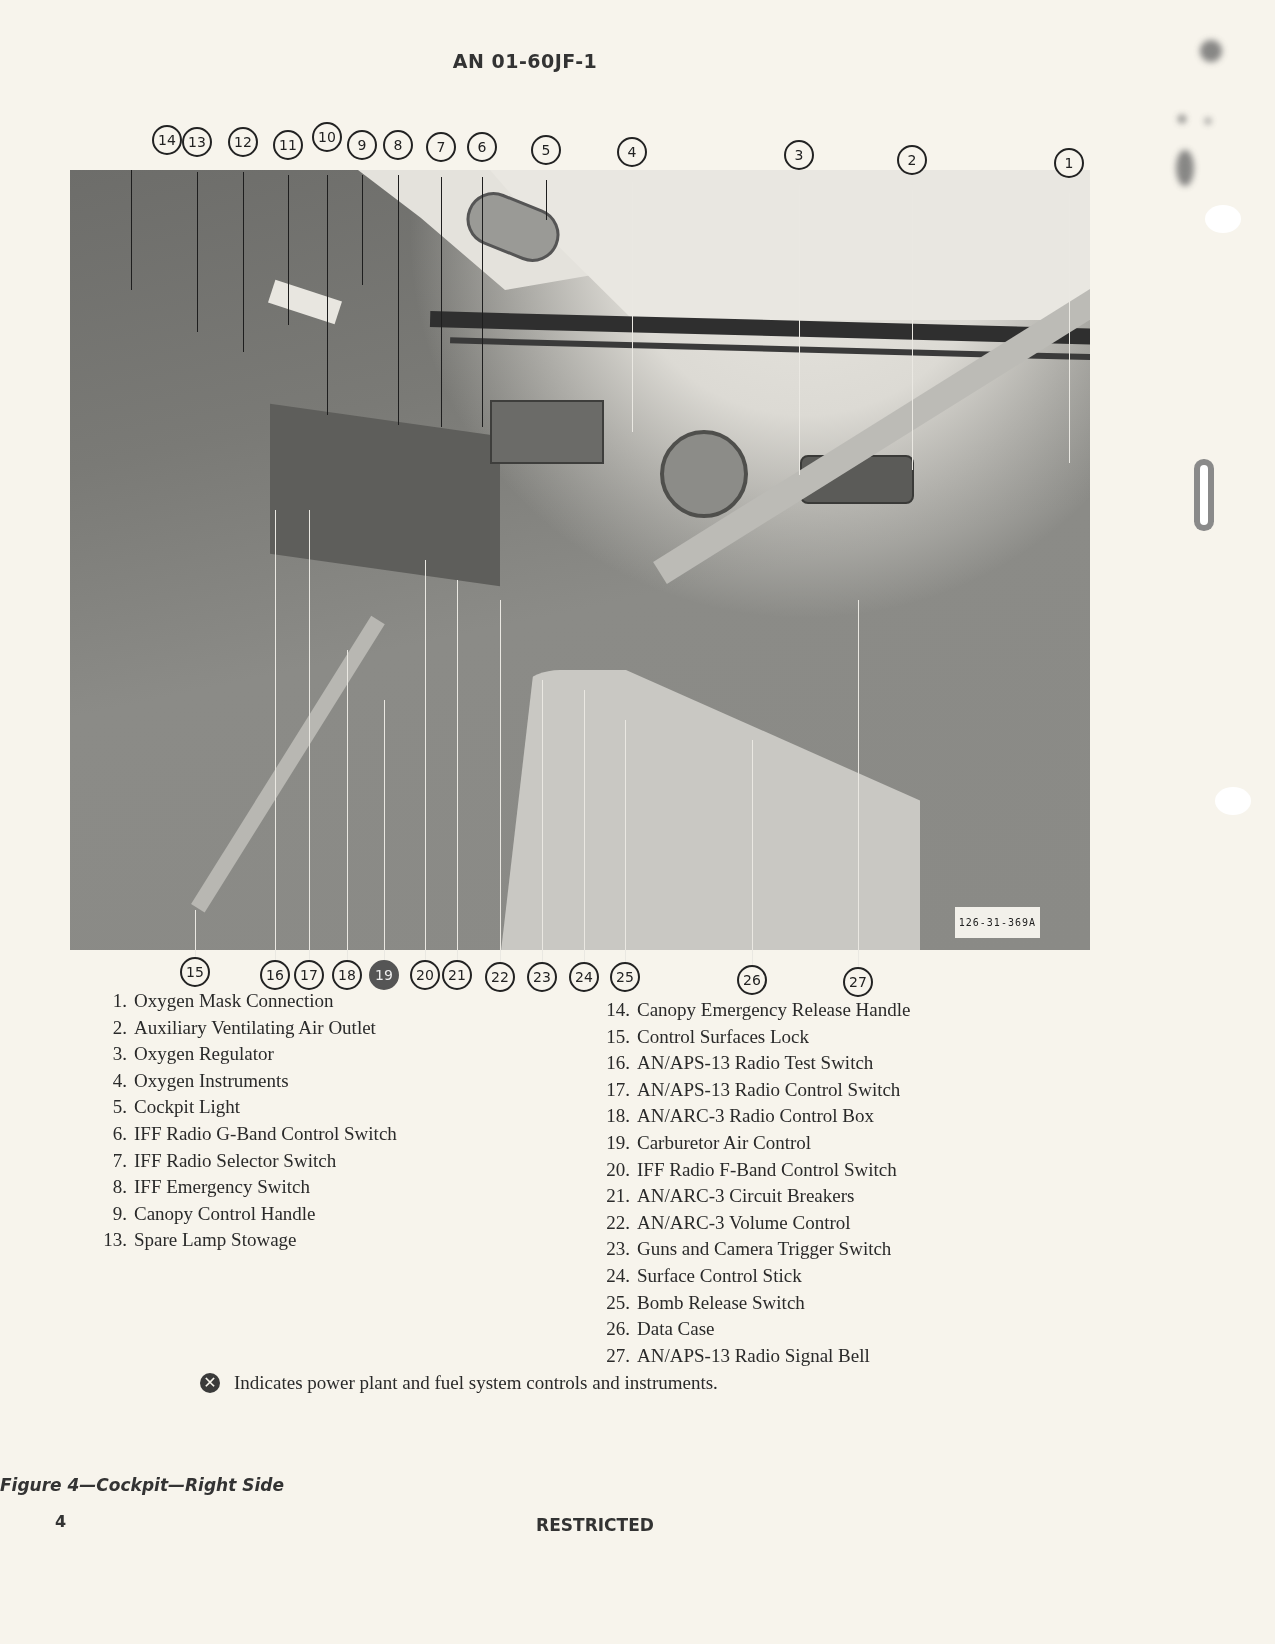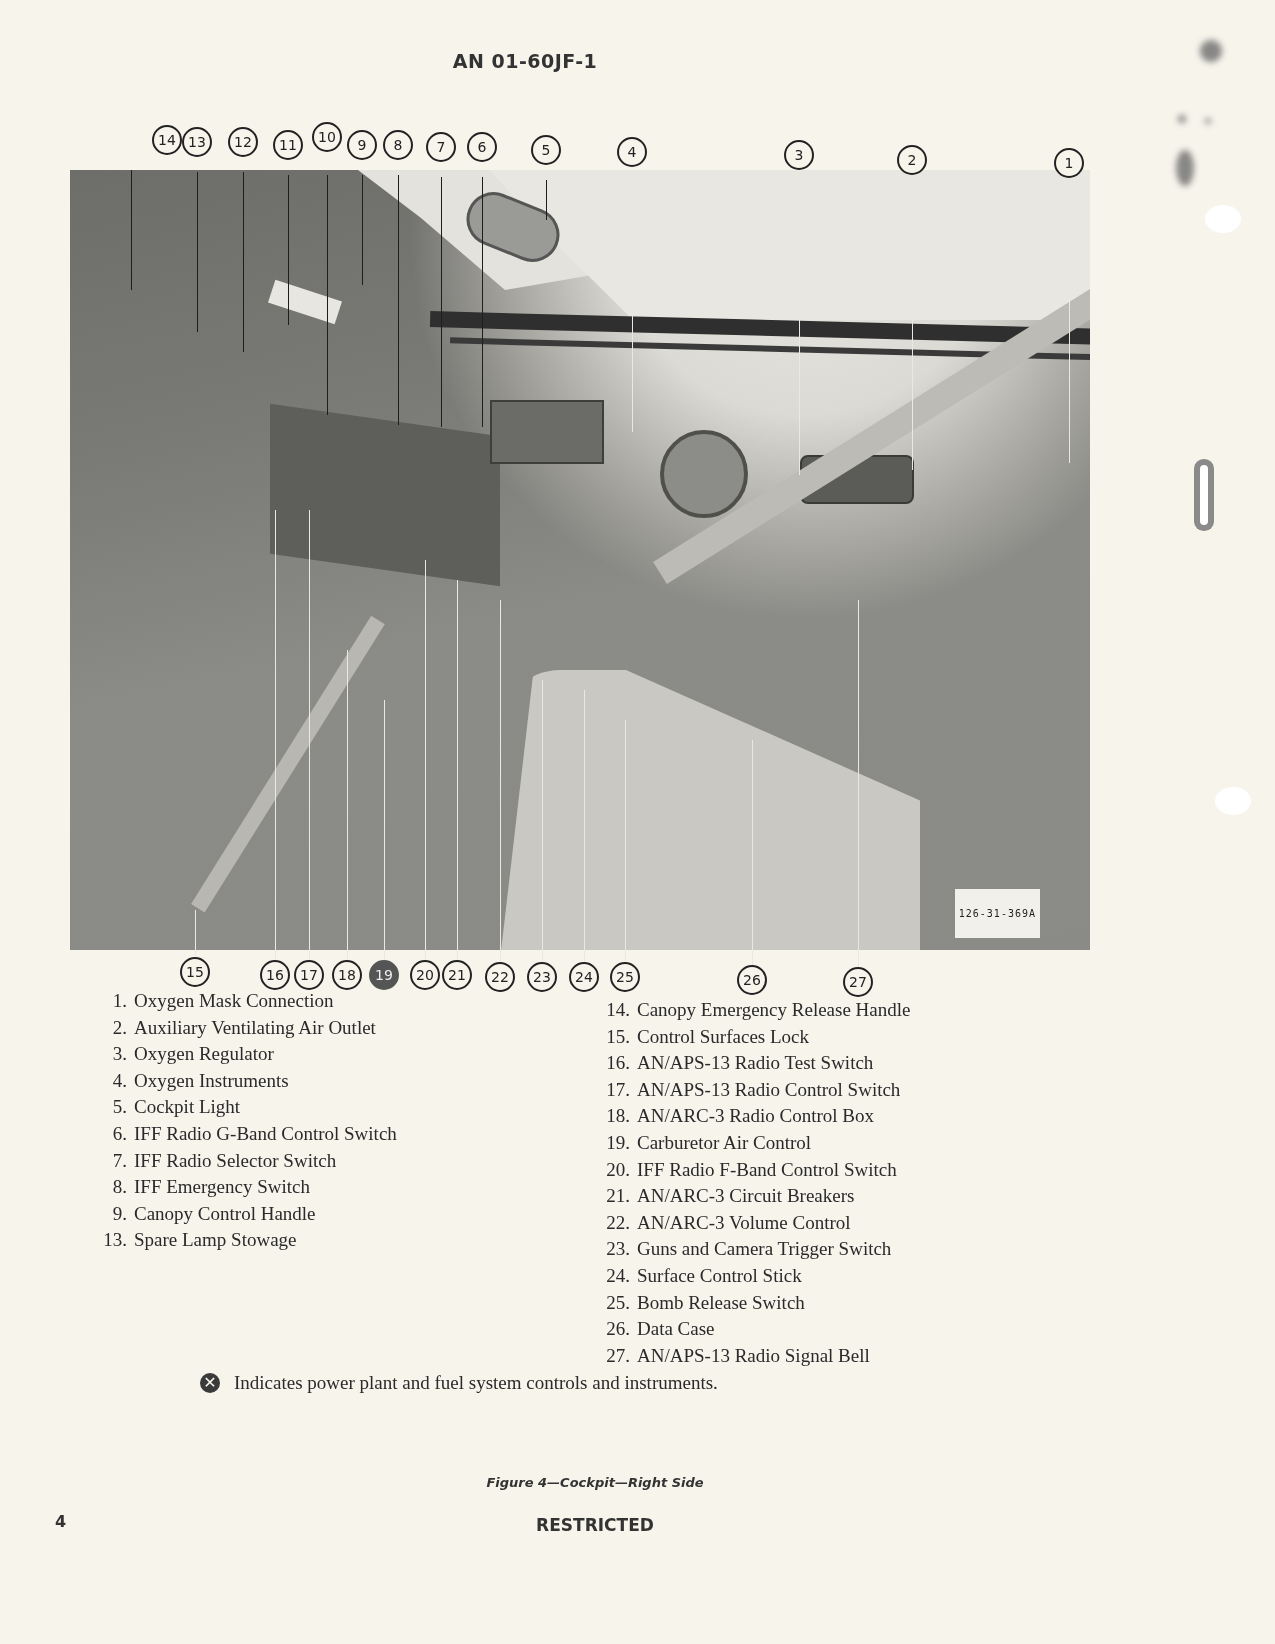--- a/index.html
+++ b/index.html
@@ -71,21 +71,21 @@
   .photo .instruments {
     position:absolute; left:420px; top:230px; width:110px; height:60px; background:#6b6b68;
     border:2px solid #3e3e3c;
   }
   .photo .outlet {
     position:absolute; left:730px; top:285px; width:110px; height:45px; background:#5b5b58;
     border-radius:8px; border:2px solid #3a3a38;
   }
   .photo .idtag {
     position:absolute; right:50px; bottom:12px; background:#f2f0ea; color:#222;
-    font-family:"DejaVu Sans Mono", monospace; font-size:10px; padding:19px 4px; letter-spacing:1px;
+    font-family:"DejaVu Sans Mono", monospace; font-size:10px; padding:10px 4px; letter-spacing:1px;
   }
   .callout {
     position:absolute; width:26px; height:26px; border:2px solid #222; border-radius:50%;
     background:#f7f4ec; font-family:"DejaVu Sans", sans-serif; font-size:14px; line-height:26px;
     text-align:center; color:#222; box-sizing:content-box;
   }
   .callout.dark { background:#555; color:#eee; border-color:#555; }
   .leader { position:absolute; width:1px; background:#1e1e1e; }
   .leader.light { background:#eae8e2; }
   .legend { position:absolute; font-size:19px; line-height:26.6px; color:#2a2a2a; }
@@ -94,22 +94,22 @@
   .legend .row { display:flex; white-space:nowrap; }
   .legend .num { display:inline-block; text-align:right; width:24px; margin-right:7px; }
   .legend.right .num { width:30px; }
   .note { position:absolute; left:200px; top:1372px; font-size:19px; white-space:nowrap; display:flex; align-items:center; }
   .note .mark {
     display:inline-block; width:20px; height:20px; border-radius:50%; background:#3a3a3a;
     color:#f7f4ec; font-size:16px; line-height:20px; text-align:center; margin-right:14px;
     font-family:"DejaVu Sans", sans-serif; font-weight:bold;
   }
   .caption {
-    position:absolute; left:0; width:1190px; top:1475px; text-align:center;
-    font-family:"DejaVu Sans", sans-serif; font-weight:bold; font-style:italic; font-size:13px; color:#333;
+    position:absolute; left:0; width:1190px; top:1475px; 
+    font-family:"DejaVu Sans", sans-serif; font-weight:bold; font-style:italic; font-size:17px; color:#333;
   }
   .restricted {
     position:absolute; left:0; width:1190px; top:1515px; text-align:center;
     font-family:"DejaVu Sans", sans-serif; font-weight:bold; font-size:17px; color:#333;
   }
   .pagenum {
     position:absolute; left:55px; top:1512px; font-family:"DejaVu Sans", sans-serif;
     font-weight:bold; font-size:16px; color:#333;
   }
   .hole {

